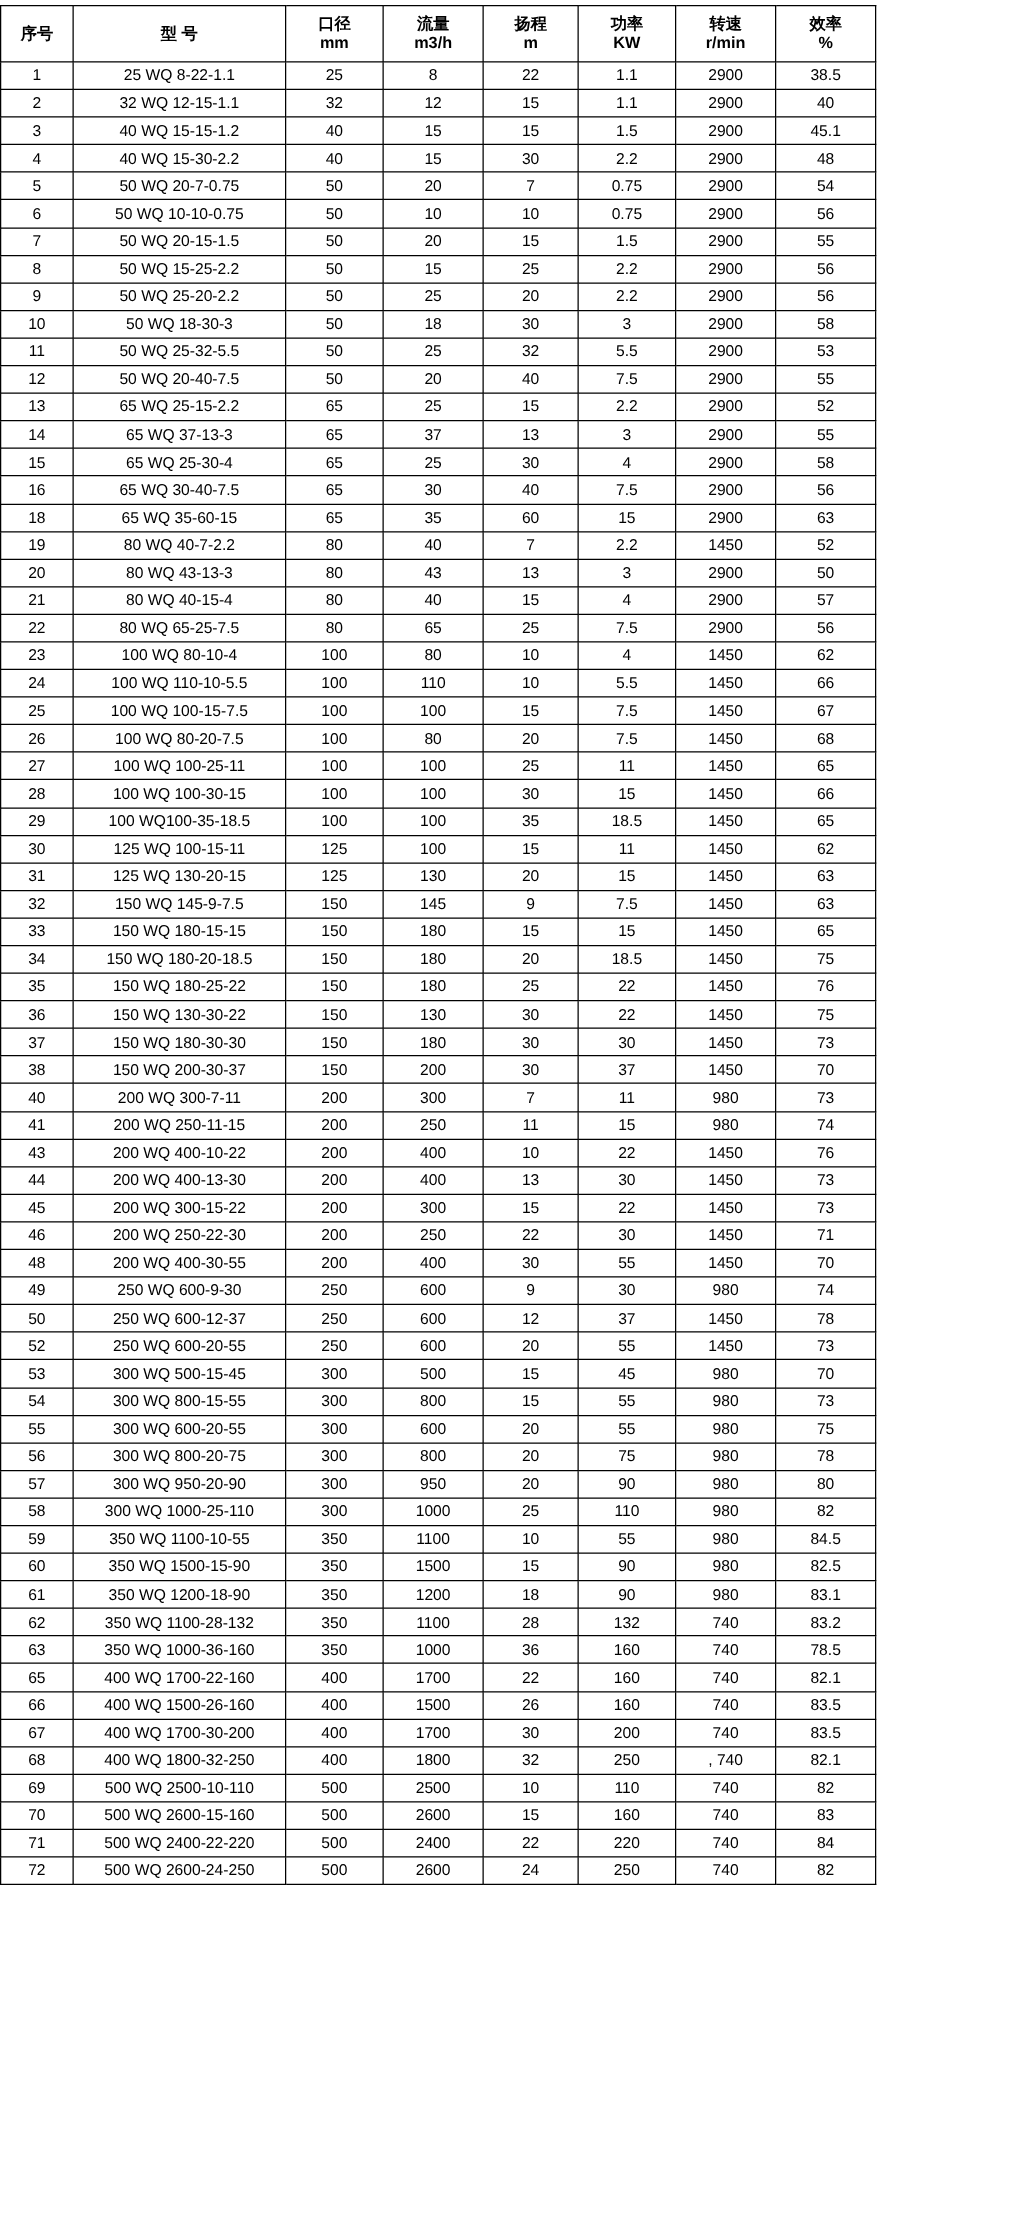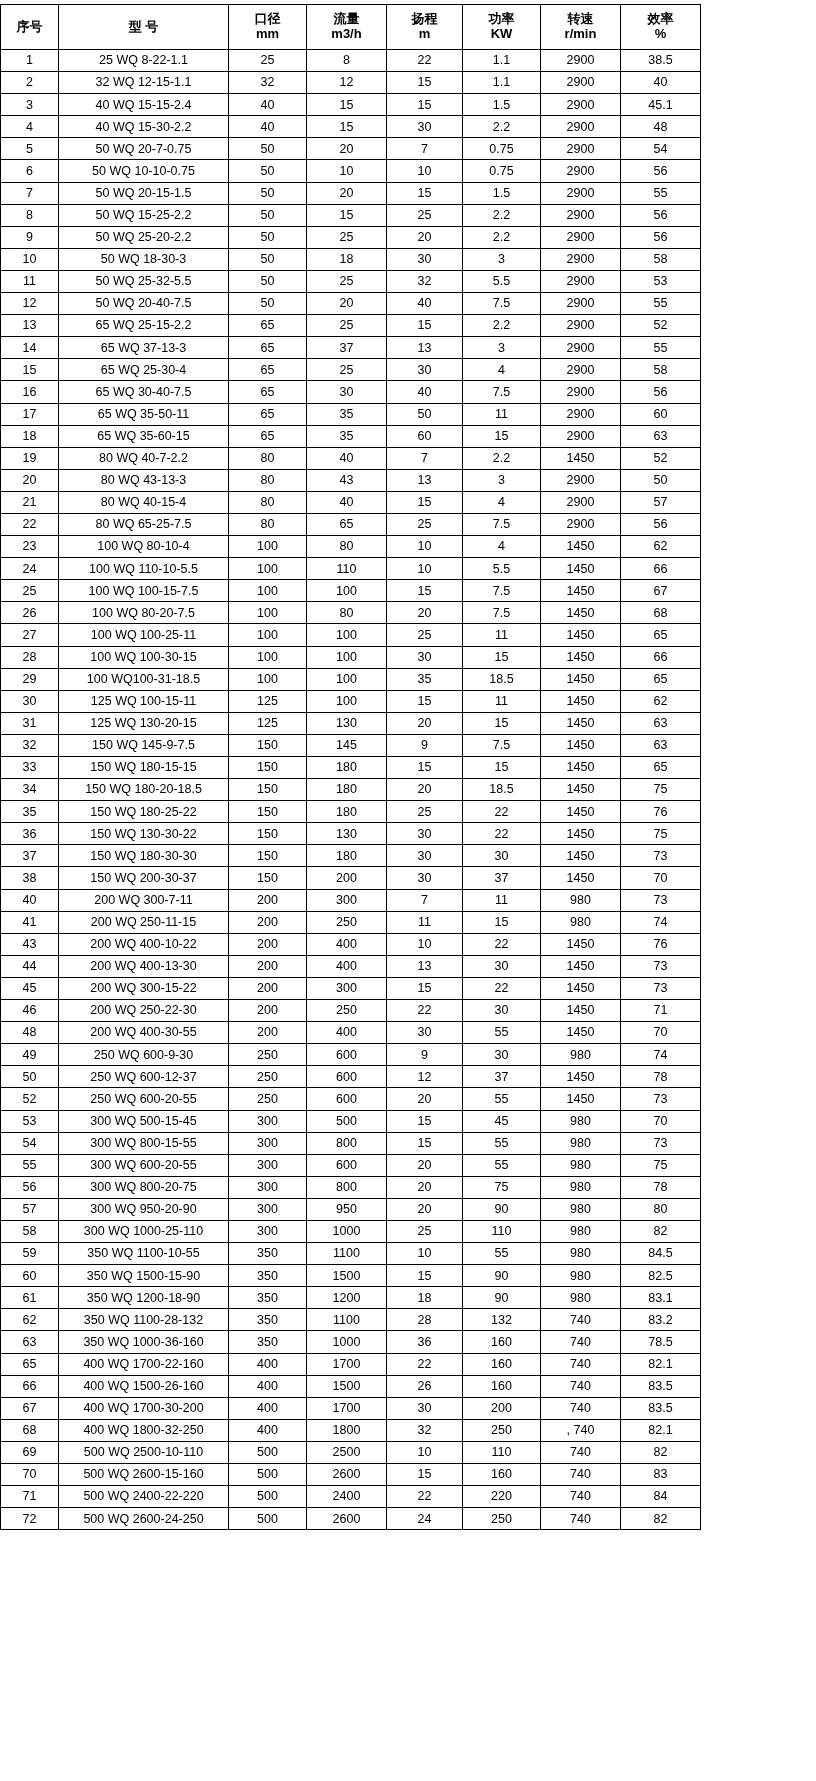--- a/index.html
+++ b/index.html
@@ -124,21 +124,21 @@
           <td class="model">32 WQ 12-15-1.1</td>
           <td>32</td>
           <td>12</td>
           <td>15</td>
           <td>1.1</td>
           <td>2900</td>
           <td>40</td>
         </tr>
         <tr>
           <td>3</td>
-          <td class="model">40 WQ 15-15-2.4</td>
+          <td class="model">40 WQ 15-15-1.2</td>
           <td>40</td>
           <td>15</td>
           <td>15</td>
           <td>1.5</td>
           <td>2900</td>
           <td>45.1</td>
         </tr>
         <tr>
           <td>4</td>
           <td class="model">40 WQ 15-30-2.2</td>
@@ -261,30 +261,20 @@
         </tr>
         <tr>
           <td>16</td>
           <td class="model">65 WQ 30-40-7.5</td>
           <td>65</td>
           <td>30</td>
           <td>40</td>
           <td>7.5</td>
           <td>2900</td>
           <td>56</td>
-        </tr>
-        <tr>
-          <td>17</td>
-          <td class="model">65 WQ 35-50-11</td>
-          <td>65</td>
-          <td>35</td>
-          <td>50</td>
-          <td>11</td>
-          <td>2900</td>
-          <td>60</td>
         </tr>
         <tr>
           <td>18</td>
           <td class="model">65 WQ 35-60-15</td>
           <td>65</td>
           <td>35</td>
           <td>60</td>
           <td>15</td>
           <td>2900</td>
           <td>63</td>
@@ -384,21 +374,21 @@
           <td class="model">100 WQ 100-30-15</td>
           <td>100</td>
           <td>100</td>
           <td>30</td>
           <td>15</td>
           <td>1450</td>
           <td>66</td>
         </tr>
         <tr>
           <td>29</td>
-          <td class="model">100 WQ100-31-18.5</td>
+          <td class="model">100 WQ100-35-18.5</td>
           <td>100</td>
           <td>100</td>
           <td>35</td>
           <td>18.5</td>
           <td>1450</td>
           <td>65</td>
         </tr>
         <tr>
           <td>30</td>
           <td class="model">125 WQ 100-15-11</td>

